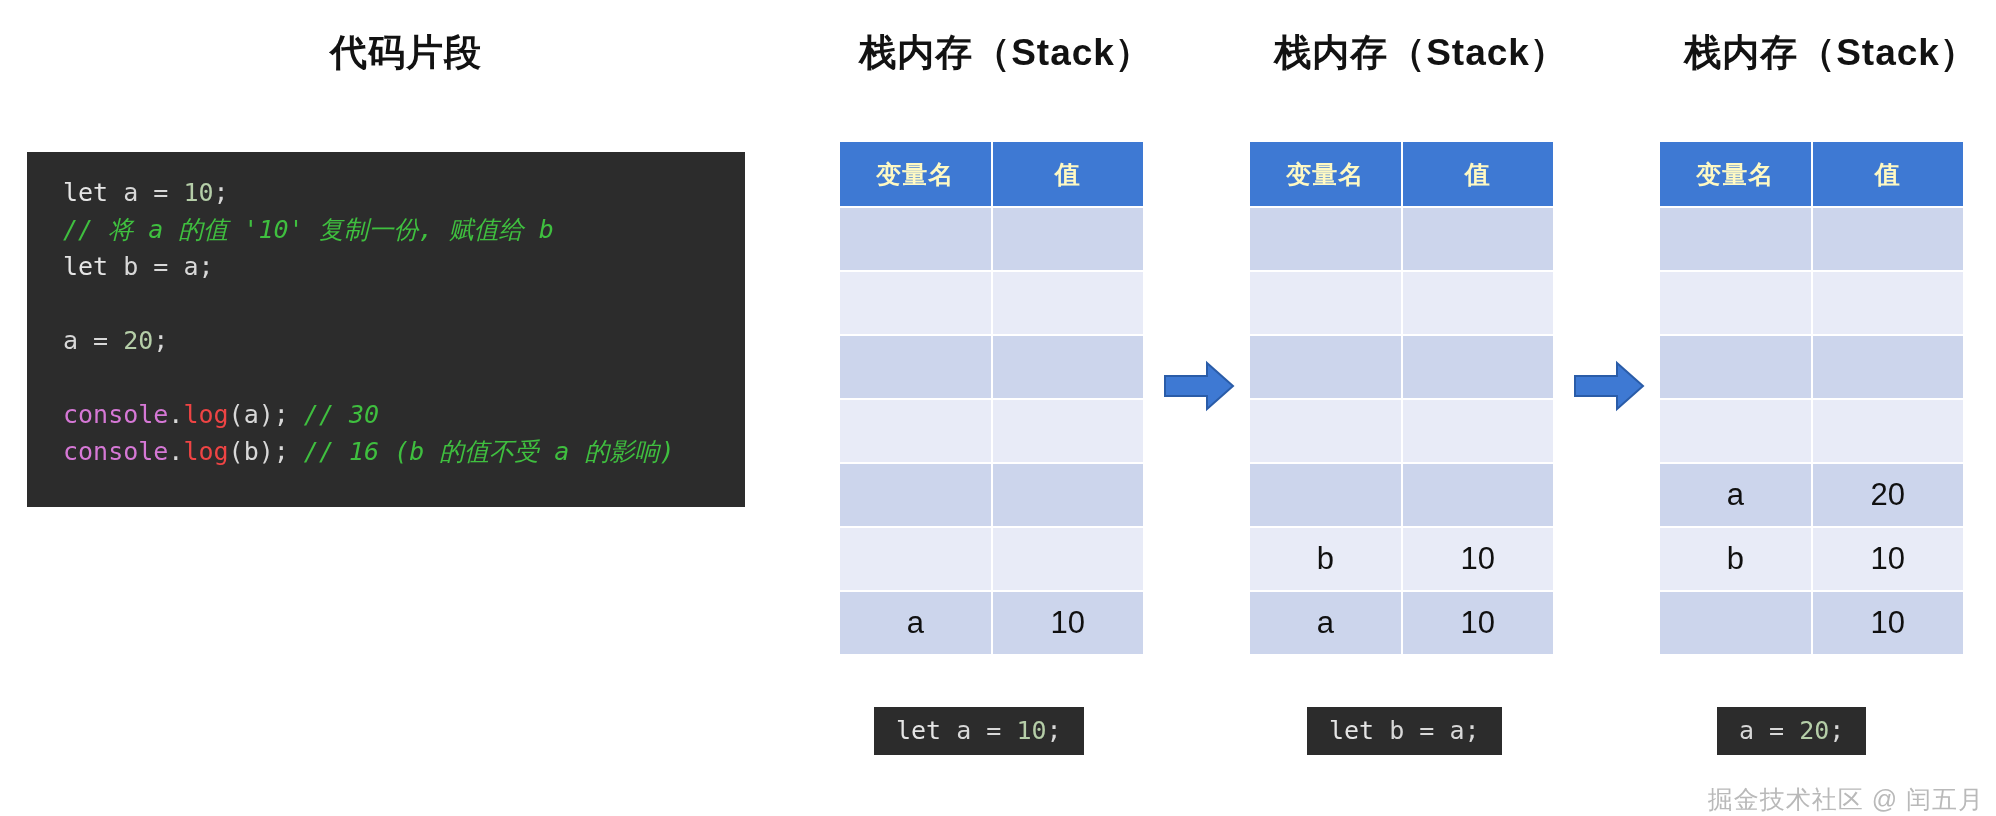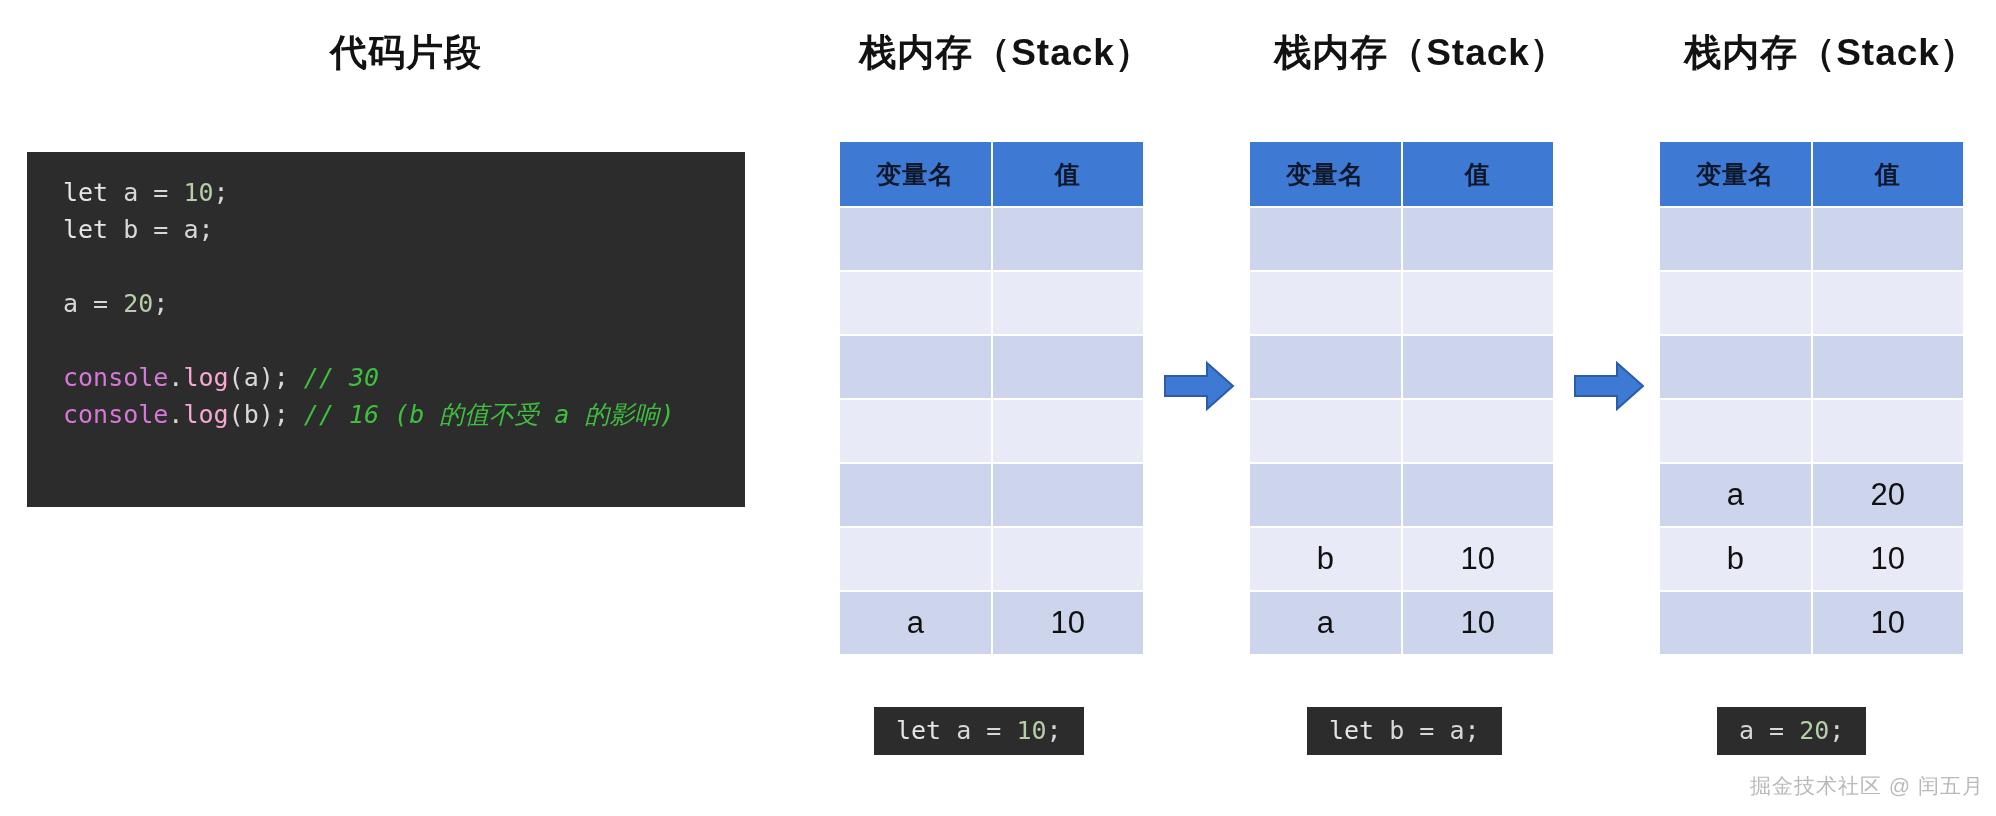--- a/index.html
+++ b/index.html
@@ -52,38 +52,38 @@
     white-space: pre;
     color: #d8d8d8;
   }
   .code-line.blank { height: 37px; }
   .tok-kw      { color: #e5e5e5; }
   .tok-var     { color: #d8d8d8; }
   .tok-op      { color: #d8d8d8; }
   .tok-num     { color: #b5cea8; }
   .tok-comment { color: #3fbf3f; font-style: italic; }
   .tok-obj     { color: #d678d6; margin-top: 36px; }
-  .tok-fn      { color: #f9a8d4; }
+  .tok-fn      { color: #ef4444; }
   .tok-punct   { color: #d8d8d8; }
 
   
   .stack-table {
     position: absolute;
     width: 307px;
     border-collapse: separate;
     border-spacing: 2px;
     table-layout: fixed;
   }
   #stack-table-1 { left: 838px;  top: 140px; }
   #stack-table-2 { left: 1248px; top: 140px; }
   #stack-table-3 { left: 1658px; top: 140px; }
 
   .stack-table th {
     background: #3e79d3;
-    color: #0f172a;
+    color: #fef9c3;
     font-size: 25px;
     font-weight: 700;
     height: 64px;
     padding: 0;
     text-align: center;
     letter-spacing: 1px;
   }
   .stack-table td {
     height: 62px;
     padding: 0;
@@ -118,40 +118,41 @@
     box-sizing: border-box;
   }
   #caption-1 { left: 874px;  top: 707px; }
   #caption-2 { left: 1307px; top: 707px; }
   #caption-3 { left: 1717px; top: 707px; }
 
   
   #watermark {
     position: absolute;
     right: 12px;
-    bottom: 16px;
-    font-size: 21px;
+    bottom: 0;
+    font-size: 25px;
     color: #b9b9b9;
     white-space: nowrap;
     letter-spacing: 1px;
   }
 </style>
 </head>
 <body>
 
 <div class="section-title" id="title-code">代码片段</div>
 
 <div class="section-title" id="title-stack1">栈内存（Stack）</div>
 
 <div class="section-title" id="title-stack2">栈内存（Stack）</div>
 
 <div class="section-title" id="title-stack3">栈内存（Stack）</div>
 
 <div id="code-panel">
     <div class="code-line"><span class="tok-kw">let</span><span class="tok-var"> a </span><span class="tok-op">=</span><span class="tok-var"> </span><span class="tok-num">10</span><span class="tok-punct">;</span></div>
+    <div class="code-line"><span class="tok-comment">// 将 a 的值 '10' 复制一份, 赋值给 b</span></div>
     <div class="code-line"><span class="tok-kw">let</span><span class="tok-var"> b </span><span class="tok-op">=</span><span class="tok-var"> a;</span></div>
     <div class="code-line blank"></div>
     <div class="code-line"><span class="tok-var">a </span><span class="tok-op">=</span><span class="tok-var"> </span><span class="tok-num">20</span><span class="tok-punct">;</span></div>
     <div class="code-line blank"></div>
     <div class="code-line"><span class="tok-obj">console</span><span class="tok-punct">.</span><span class="tok-fn">log</span><span class="tok-var">(a); </span><span class="tok-comment">// 30</span></div>
     <div class="code-line"><span class="tok-obj">console</span><span class="tok-punct">.</span><span class="tok-fn">log</span><span class="tok-var">(b); </span><span class="tok-comment">// 16 (b 的值不受 a 的影响)</span></div>
   </div>
 
 <table class="stack-table" id="stack-table-1">
     <thead>

